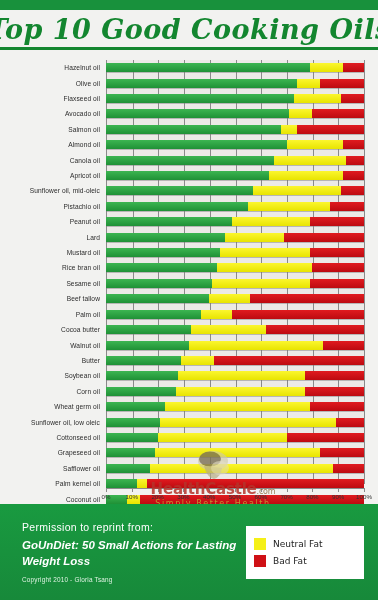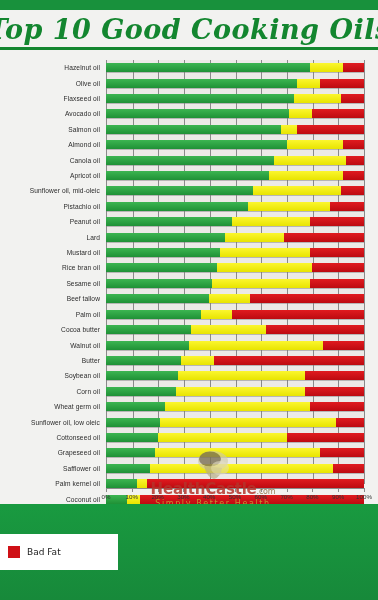--- a/index.html
+++ b/index.html
@@ -440,19 +440,28 @@
       </svg>
     </div>
     <div class="wm-text1">
       <span>HealthCastle</span><span class="dot">.com</span>
     </div>
     <div class="wm-text2">Simply Better Health</div>
   </div>
 </div>
 
 <div class="footer">
+  <div class="footer-left">
+    <div class="f-line1">Permission to reprint from:</div>
+    <div class="f-line2">GoUnDiet: 50 Small Actions for Lasting Weight Loss</div>
+    <div class="f-copy">Copyright 2010 - Gloria Tsang</div>
+  </div>
   <div class="legend" id="legend">
+      <div class="leg-item">
+        <span class="leg-sw neutral" style="background: rgb(245, 240, 23);"></span>
+        <span class="leg-lbl">Neutral Fat</span>
+      </div>
       <div class="leg-item">
         <span class="leg-sw bad" style="background: rgb(207, 16, 22);"></span>
         <span class="leg-lbl">Bad Fat</span>
       </div>
     </div>
 </div>
 
 </body></html>

